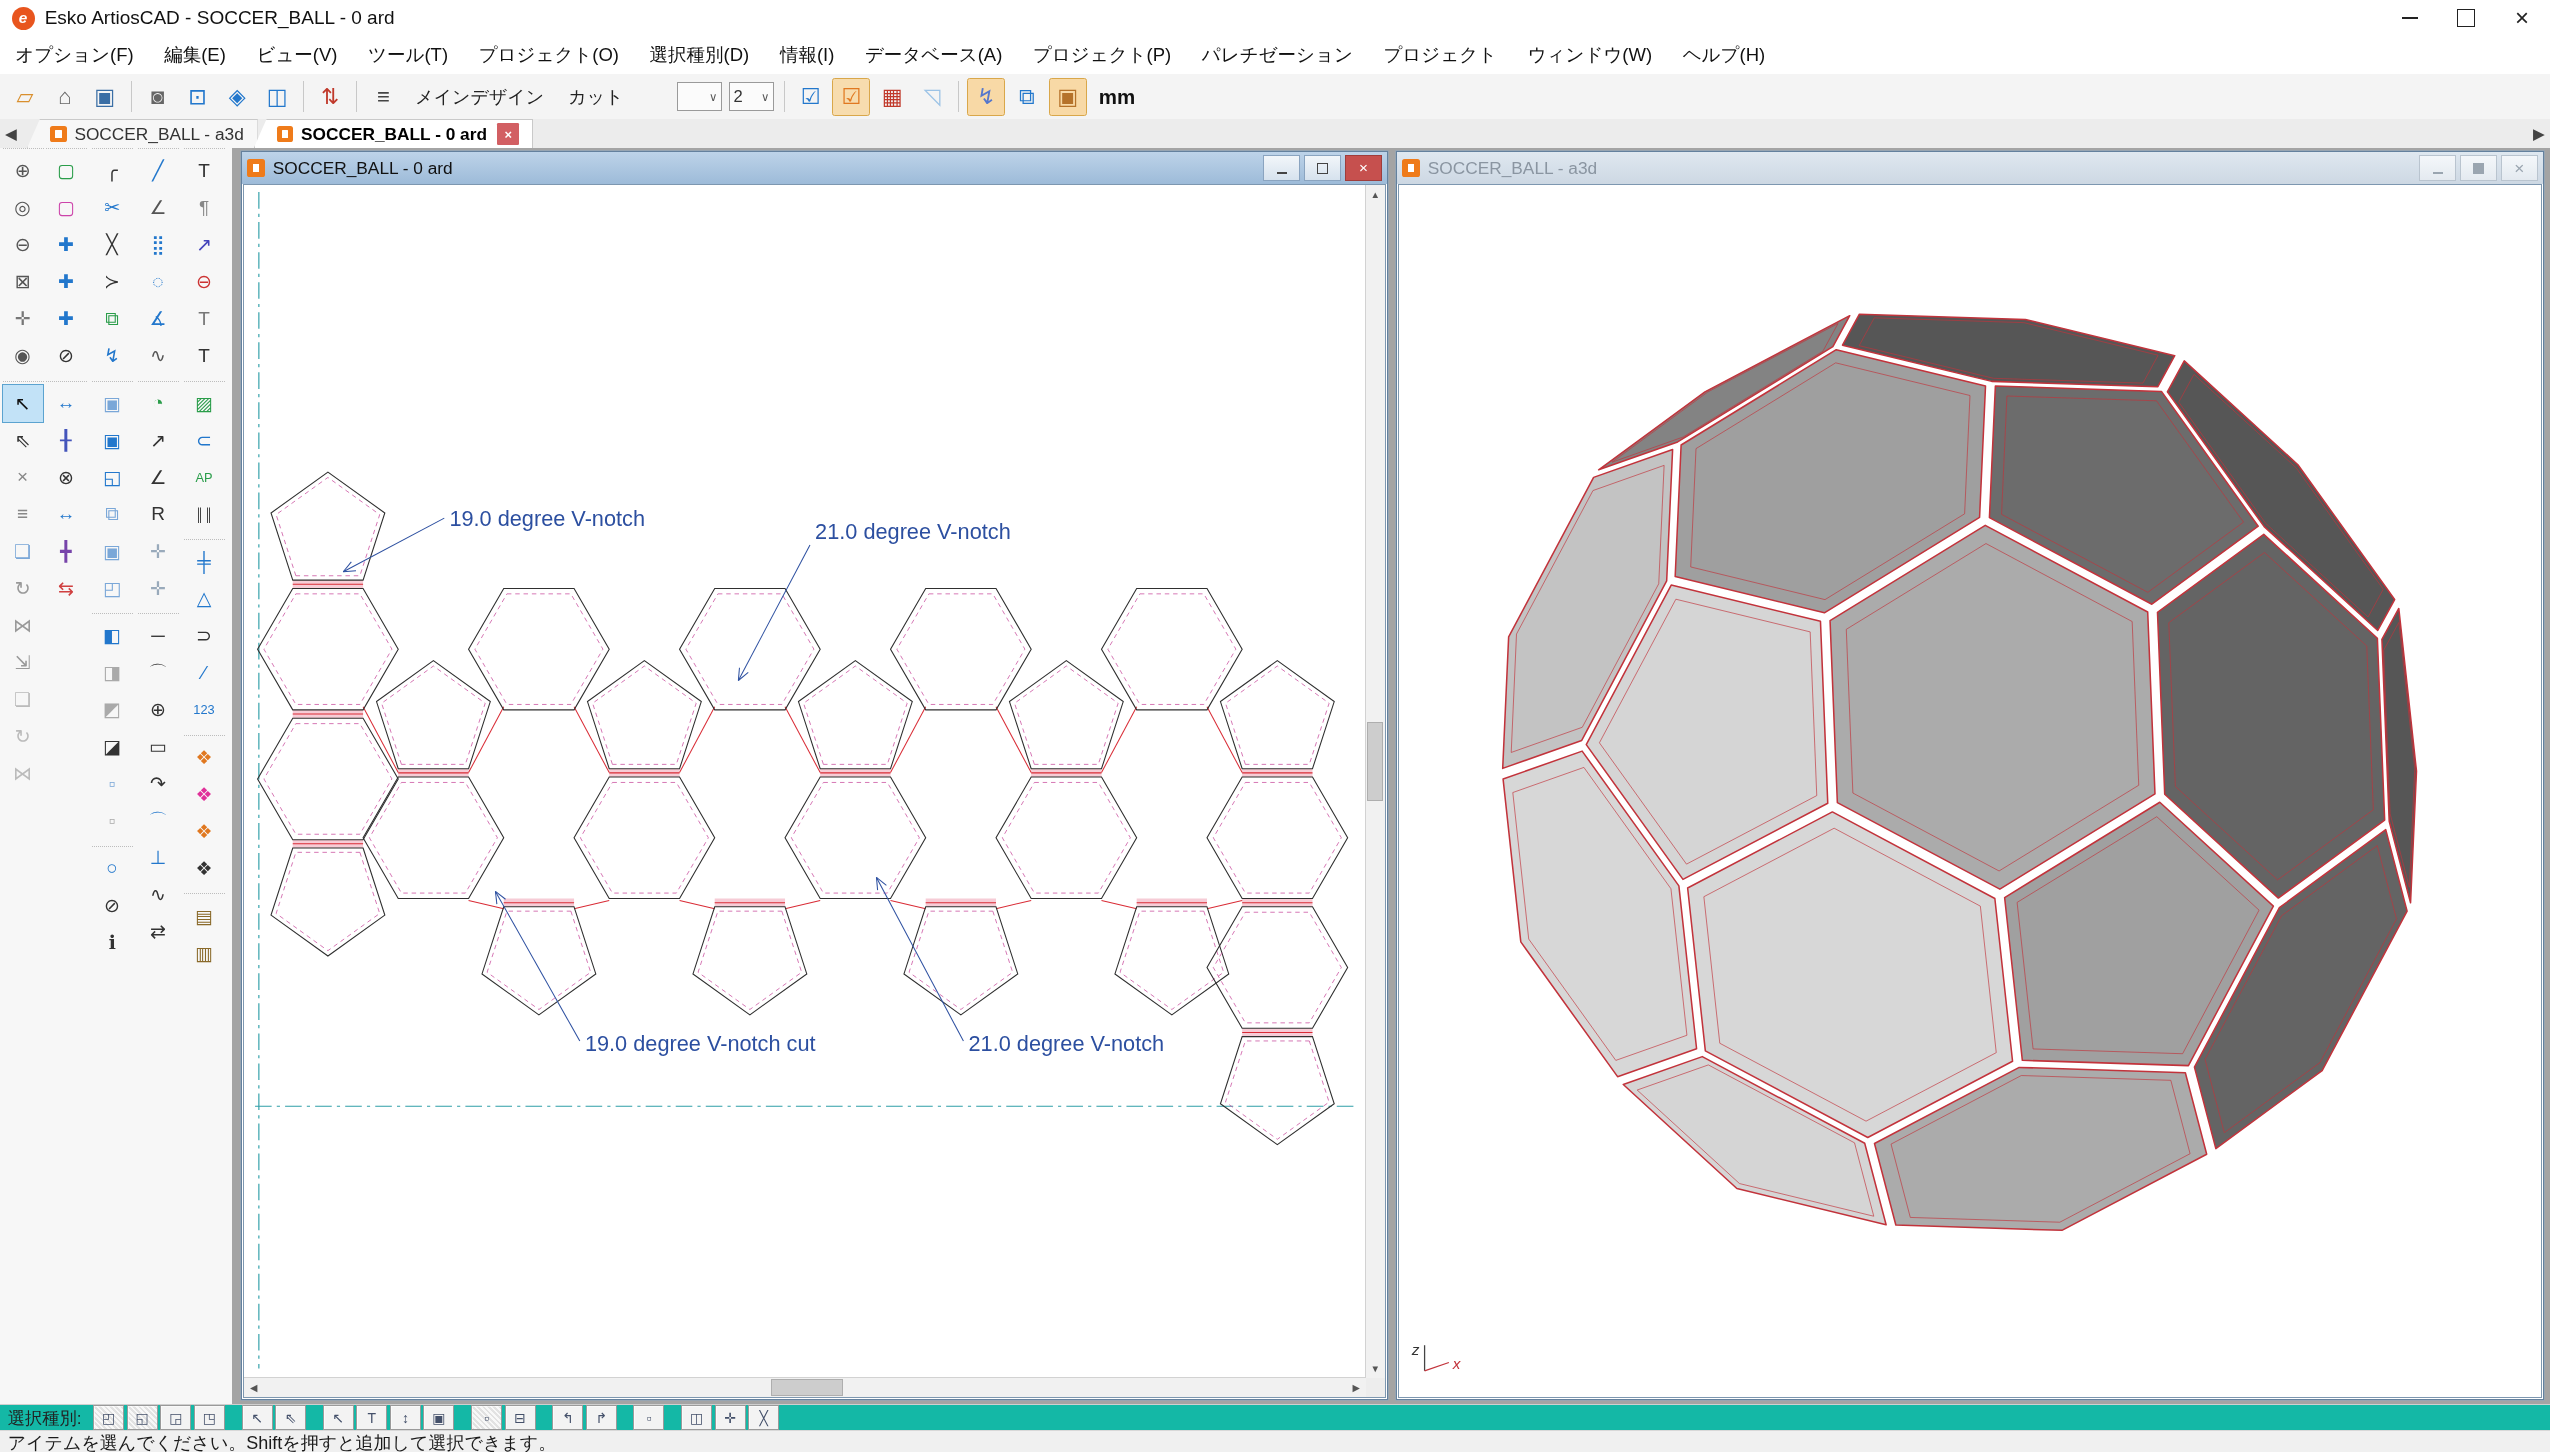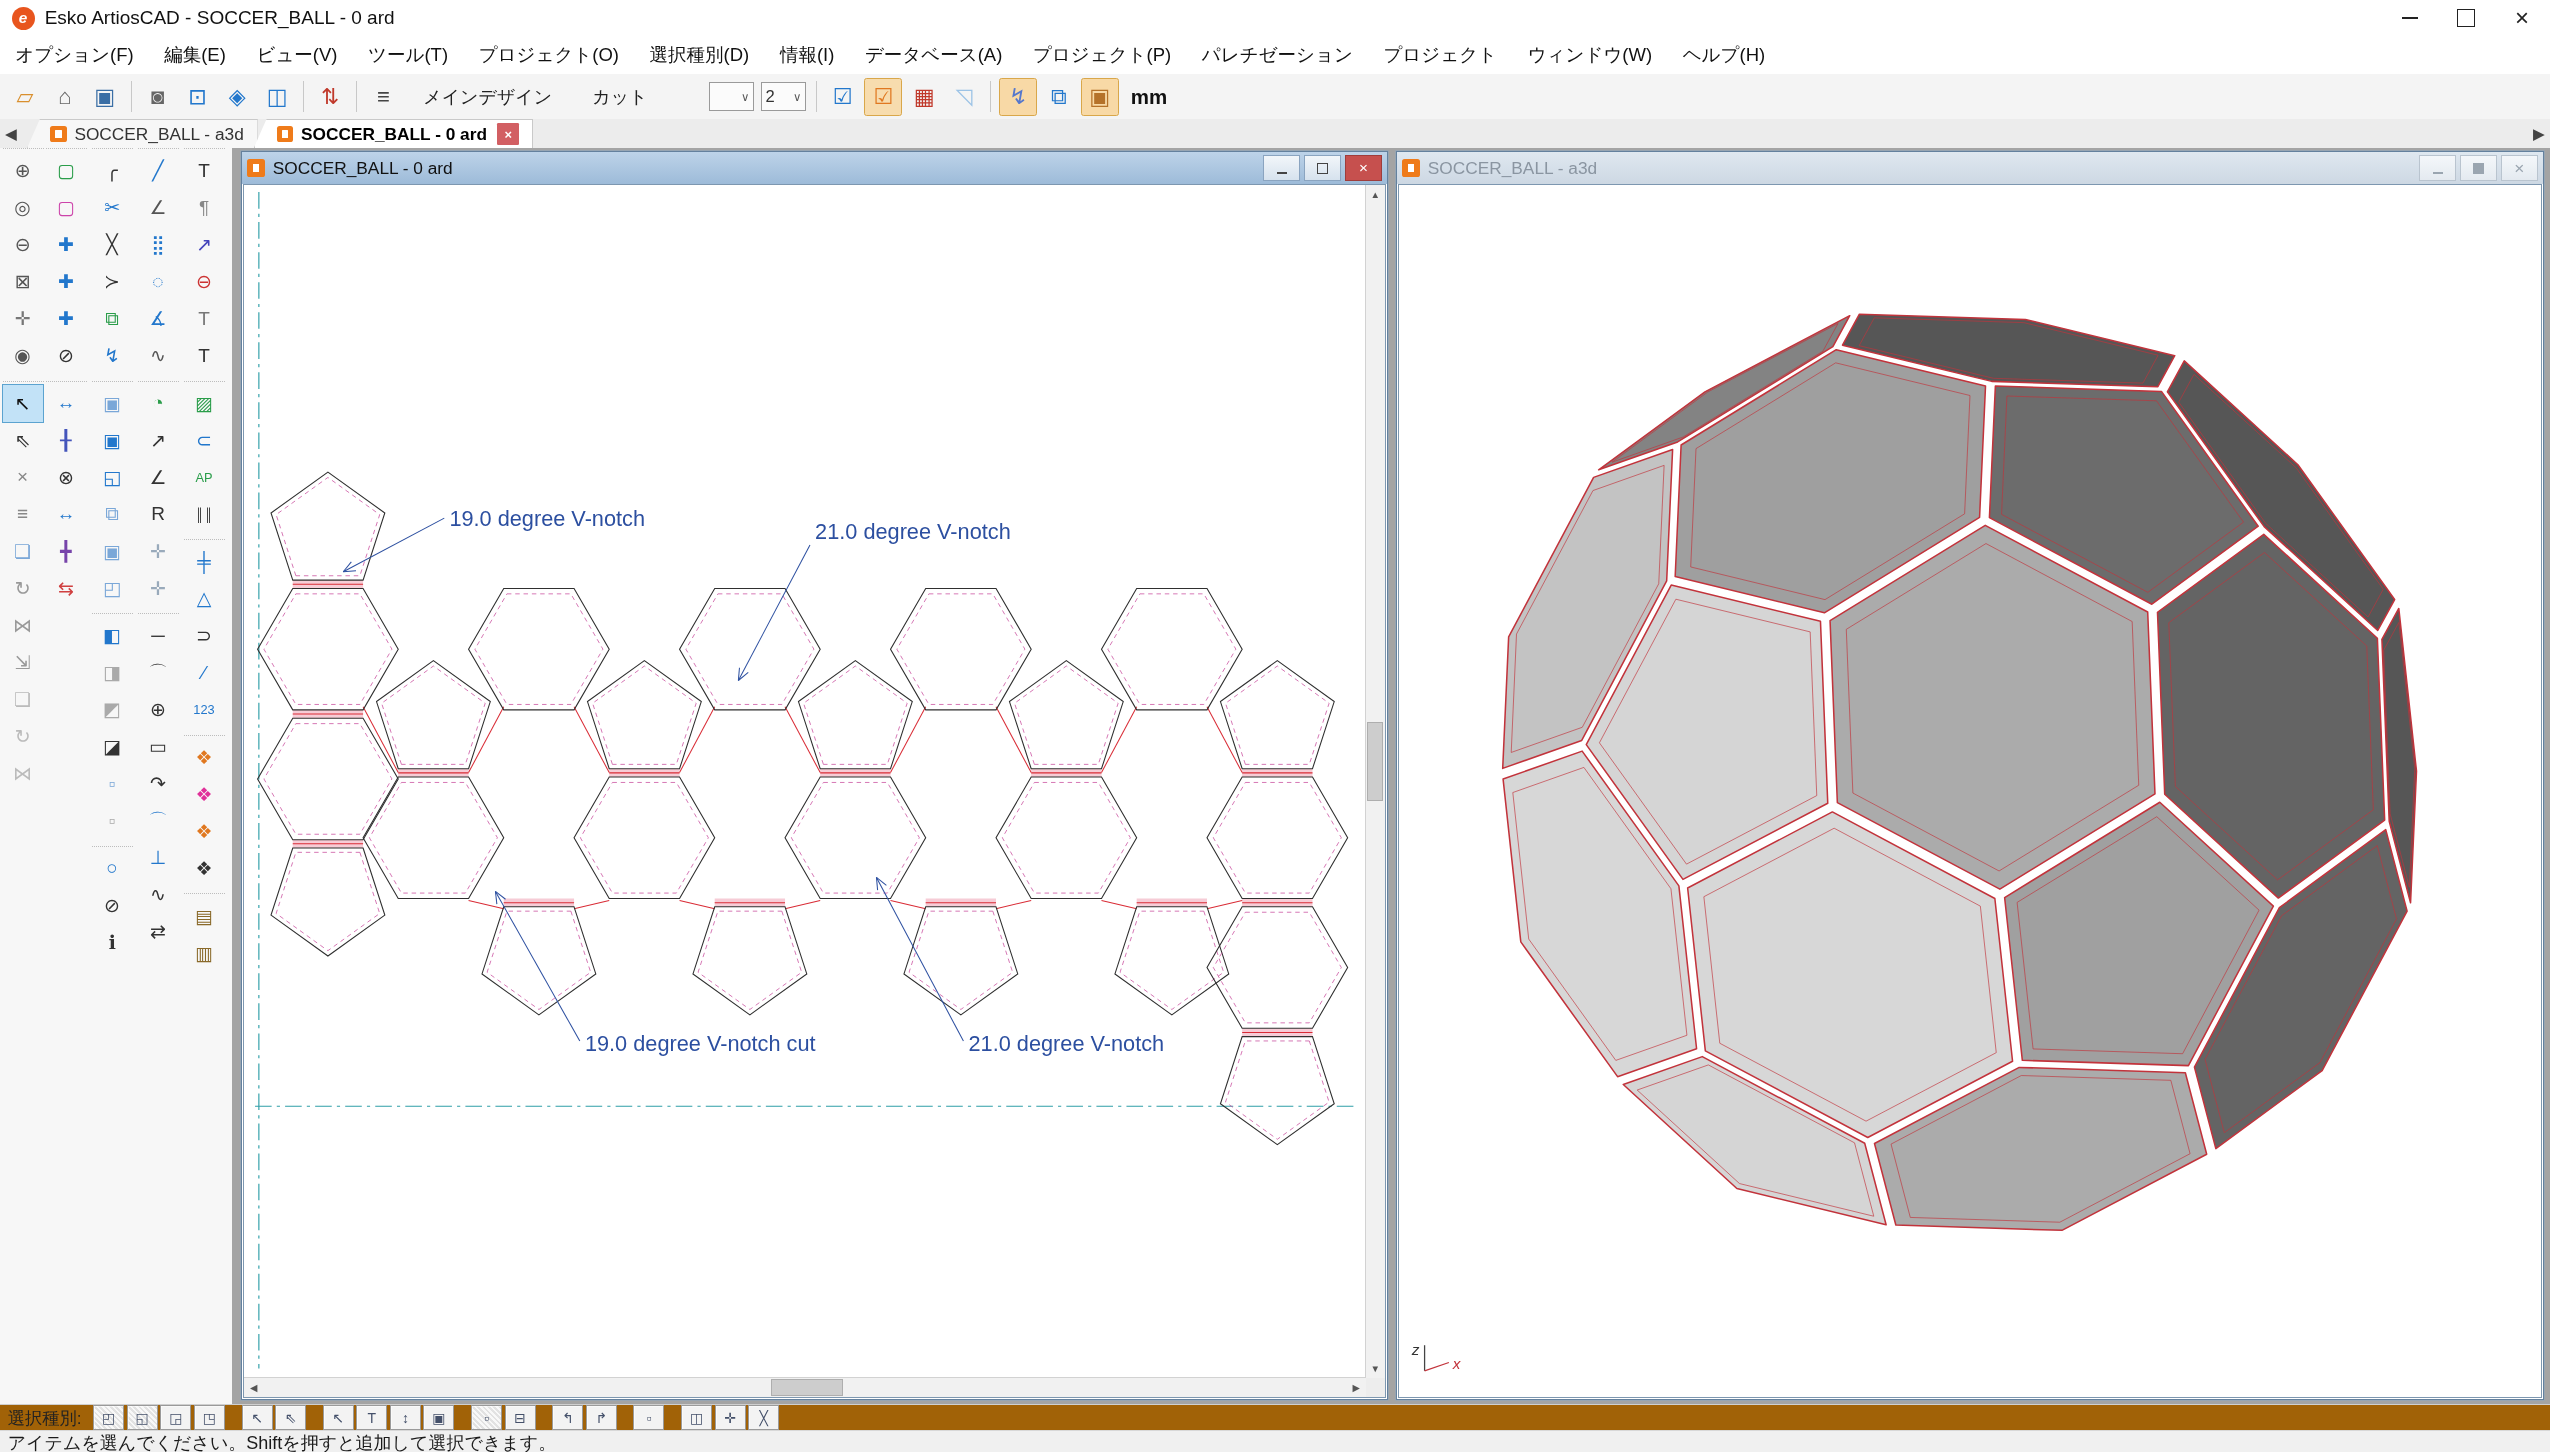--- a/index.html
+++ b/index.html
@@ -17,21 +17,21 @@
   #win-controls{margin-left:auto;display:flex;height:36px;}
   .winbtn{width:56px;height:36px;display:flex;align-items:center;justify-content:center;color:#222;}
   .winbtn .bar{width:16.6px;height:1.9px;background:#222;}
   .winbtn .box{width:15.3px;height:15.3px;border:1.3px solid #222;}
   .winbtn .x{font-size:24px;line-height:24px;}
   #menubar{position:absolute;left:0;top:36px;width:2550px;height:38px;background:#fff;display:flex;align-items:center;border-bottom:0.6px solid #e8e8e8;}
   .menu-item{padding:0 15.3px;font-size:18.5px;color:#111;line-height:38px;white-space:nowrap;}
   #toolbar{position:absolute;left:0;top:74px;width:2550px;height:45px;background:#f4f4f4;border-bottom:0.6px solid #d6d6d6;display:flex;align-items:center;}
   .tbtn{width:36px;height:36px;margin:0 1.9px;display:flex;align-items:center;justify-content:center;font-size:22px;border-radius:2.6px;flex:0 0 auto;}
   .tsep{width:0.6px;height:31px;background:#c8c8c8;margin:0 6.4px;flex:0 0 auto;}
-  .tlabel{font-size:18px;color:#222;margin:0 20px;white-space:nowrap;}
+  .tlabel{font-size:18px;color:#222;margin:0 12px;white-space:nowrap;}
   .combo{width:36px;height:27px;border:0.6px solid #9a9a9a;background:#fbfbfb;margin:0 3.2px;display:flex;align-items:center;justify-content:space-between;padding:0 3.8px;font-size:16.6px;color:#333;flex:0 0 auto;}
   .combo .ar{font-size:11.5px;color:#555;}
   .units{font-size:20.5px;font-weight:bold;color:#111;margin:0 10.2px;}
   
   #tabstrip{position:absolute;left:0;top:119px;width:2550px;height:29px;background:#ececec;border-bottom:0.6px solid #cfcfcf;display:flex;align-items:flex-end;}
   .tab-chevron{width:22px;height:28px;display:flex;align-items:center;justify-content:center;font-size:15.3px;color:#444;flex:0 0 auto;}
   #tabs{display:flex;align-items:flex-end;margin-left:5.1px;height:29px;flex:1 1 auto;}
   .tab{height:28px;display:flex;align-items:center;padding:0 12.8px 0 22px;font-size:17.3px;color:#333;background:#f7f7f7;border:0.6px solid #c9c9c9;border-bottom:none;clip-path:polygon(12.8px 0,100% 0,100% 100%,0 100%);margin-right:-3.8px;}
   .tab.active{background:#fff;font-weight:bold;color:#000;z-index:2;}
   .tab .doc-icon{width:16.6px;height:16.6px;background:#ef7b1a;border-radius:2.6px;margin-right:7.7px;position:relative;flex:0 0 auto;}
@@ -59,21 +59,21 @@
   .cwb.inactive{border-color:#b9c4cf;background:linear-gradient(#f4f7fa,#e4eaf0);color:#9aa5b0;}
   .cwb.inactive .bar,.cwb.inactive .box{background:#9aa5b0;border-color:#9aa5b0;}
   .cw-canvas{position:absolute;left:1.3px;right:1.3px;top:32px;bottom:1.3px;background:#fff;border:0.6px solid #7d97b0;}
   
   .vscroll{position:absolute;top:0;right:0;width:19px;bottom:19px;background:#f1f1f1;border-left:0.6px solid #d2d2d2;}
   .hscroll{position:absolute;left:0;right:19px;bottom:0;height:19px;background:#f1f1f1;border-top:0.6px solid #d2d2d2;}
   .scorner{position:absolute;right:0;bottom:0;width:19px;height:19px;background:#ededed;}
   .sarrow{position:absolute;width:19px;height:19px;display:flex;align-items:center;justify-content:center;font-size:9.6px;color:#555;}
   .sthumb{position:absolute;background:#cdcdcd;border:0.6px solid #aeaeae;}
   
-  #status1{position:absolute;left:0;top:1404px;width:2550px;height:25.6px;background:#a16207;border-top:0.6px solid #cfcfcf;display:flex;align-items:center;}
+  #status1{position:absolute;left:0;top:1404px;width:2550px;height:25.6px;background:#14b8a6;border-top:0.6px solid #cfcfcf;display:flex;align-items:center;}
   #sel-label{font-size:17.3px;color:#222;margin:0 11.5px 0 7.7px;white-space:nowrap;}
   .selbtn{width:29px;height:23px;border:0.6px solid #9a9a9a;background:#f3f3f3;box-shadow:inset 0.6px 0.6px 0 #fff;display:flex;align-items:center;justify-content:center;font-size:14px;color:#44506a;margin-right:2.6px;flex:0 0 auto;}
   .selbtn.hatch{background:repeating-linear-gradient(45deg,#e2e2e2 0 1.9px,#f8f8f8 1.9px 3.8px);}
   .selgap{width:14px;flex:0 0 auto;}
   #status2{position:absolute;left:0;top:1430px;width:2550px;height:23px;background:#f0f0f0;border-top:0.6px solid #d8d8d8;display:flex;align-items:center;}
   #status-msg{font-size:18px;color:#1a1a1a;margin-left:7.7px;white-space:nowrap;}
   svg{display:block;}
 </style>
 </head>
 <body>

